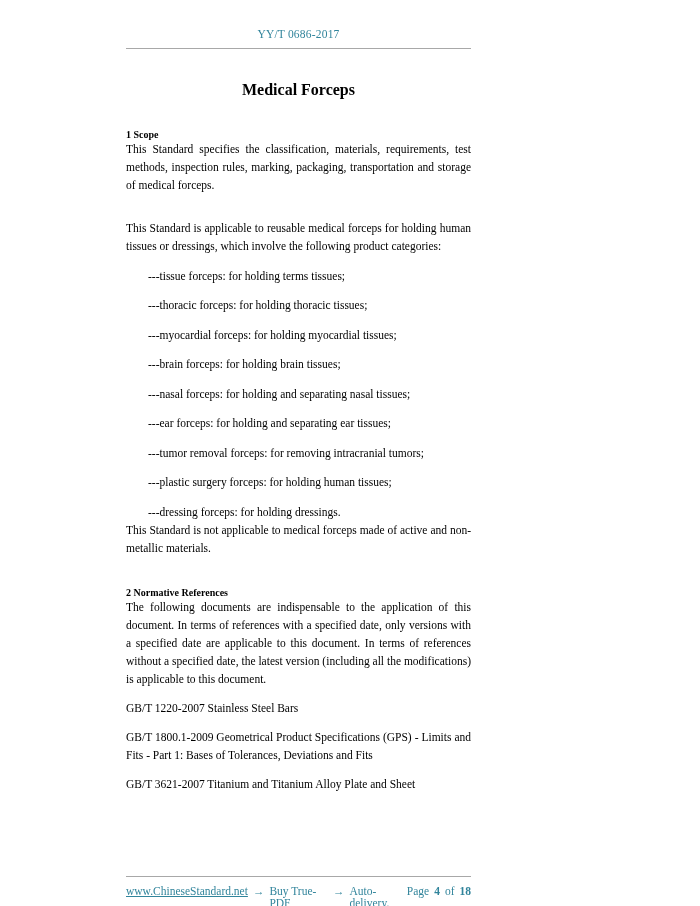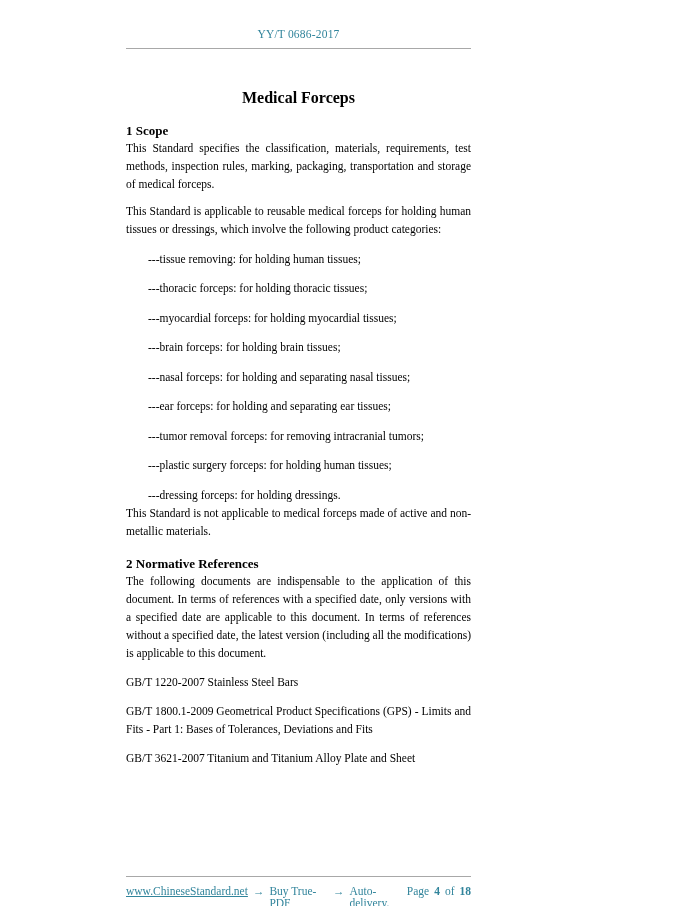--- a/index.html
+++ b/index.html
@@ -27,34 +27,34 @@
   }
   .header-rule {
     border: none;
     border-top: 1px solid var(--rule);
     margin-top: 8px;
   }
   .doc-title {
     text-align: center;
     font-weight: bold;
     font-size: 16px;
-    margin-top: 40px;
+    margin-top: 32px;
   }
   .section-heading {
-    font-size: 13px;
+    font-size: 10px;
     font-weight: bold;
-    margin-top: 16px;
+    margin-top: 30px;
   }
   .body-par {
     font-size: 11.5px;
     line-height: 18px;
     text-align: justify;
     margin-top: 0;
   }
-  .body-par.tight { margin-top: 9px; }
+  .body-par.tight { margin-top: 25px; }
   .list-item {
     font-size: 11.5px;
     line-height: 18px;
     margin-top: 11.5px;
     margin-left: 22px;
   }
   .ref-item {
     font-size: 11.5px;
     line-height: 18px;
     text-align: justify;
@@ -91,21 +91,21 @@
   <div class="doc-code">YY/T 0686-2017</div>
   <hr class="header-rule">
 
   <div class="doc-title">Medical Forceps</div>
 
   <div class="section-heading">1 Scope</div>
 
   <p class="body-par">This Standard specifies the classification, materials, requirements, test methods, inspection rules, marking, packaging, transportation and storage of medical forceps.</p>
   <p class="body-par tight">This Standard is applicable to reusable medical forceps for holding human tissues or dressings, which involve the following product categories:</p>
 
-  <p class="list-item">---tissue removing: for holding human tissues;</p>
+  <p class="list-item">---tissue forceps: for holding terms tissues;</p>
   <p class="list-item">---thoracic forceps: for holding thoracic tissues;</p>
   <p class="list-item">---myocardial forceps: for holding myocardial tissues;</p>
   <p class="list-item">---brain forceps: for holding brain tissues;</p>
   <p class="list-item">---nasal forceps: for holding and separating nasal tissues;</p>
   <p class="list-item">---ear forceps: for holding and separating ear tissues;</p>
   <p class="list-item">---tumor removal forceps: for removing intracranial tumors;</p>
   <p class="list-item">---plastic surgery forceps: for holding human tissues;</p>
   <p class="list-item">---dressing forceps: for holding dressings.</p>
 
   <p class="body-par">This Standard is not applicable to medical forceps made of active and non-metallic materials.</p>

